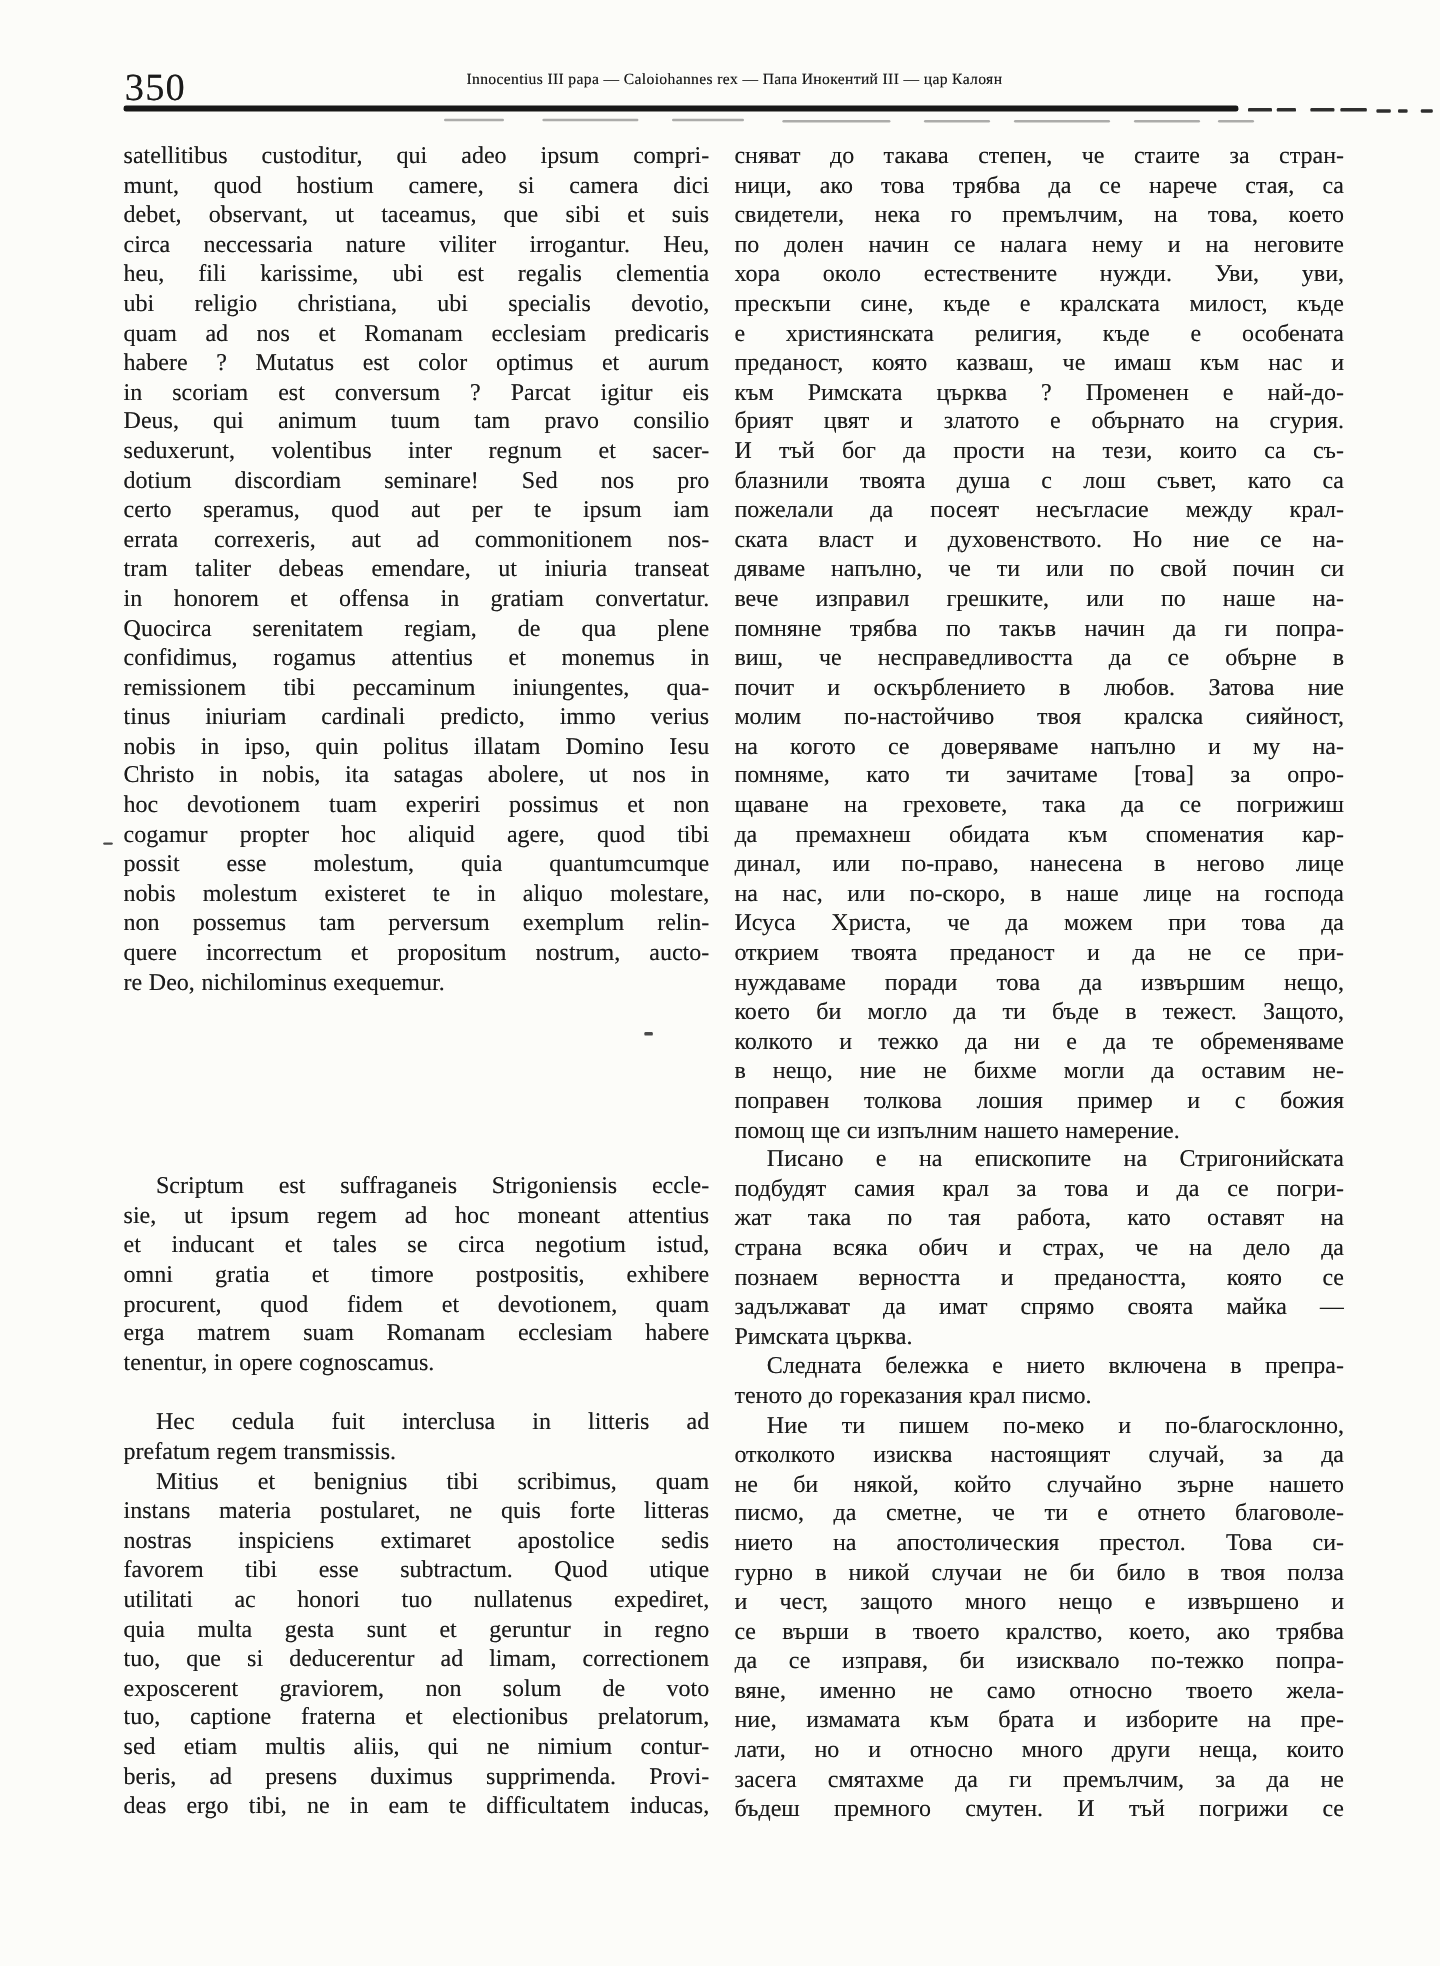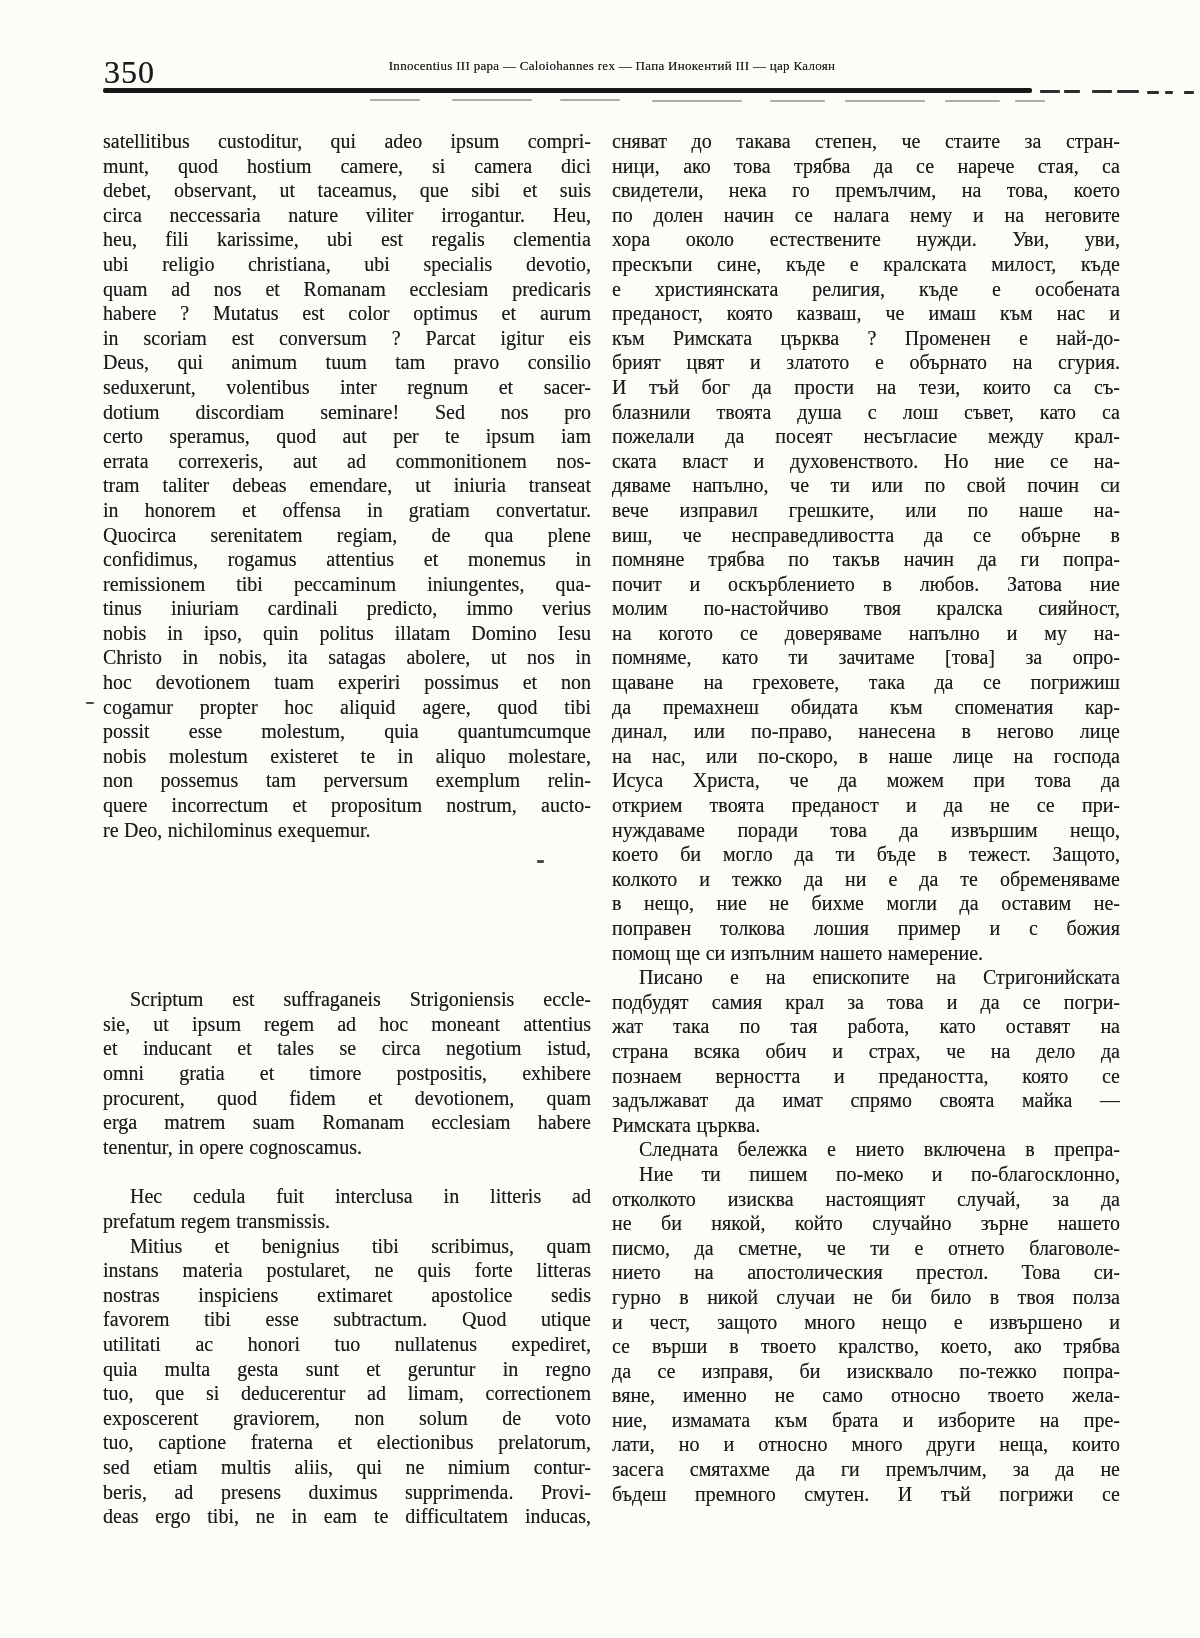--- a/index.html
+++ b/index.html
@@ -26,21 +26,21 @@
   .rule-main{
     position:absolute;left:103px;top:88px;width:929px;height:5px;
     background:#181818;border-radius:2px;
   }
   .rule-dash{position:absolute;height:3px;background:#2e2e2e;border-radius:1px;}
   .rule-echo{position:absolute;height:2px;background:#6a6a6a;opacity:.55;border-radius:1px;}
   .speck{position:absolute;background:#4a4a4a;border-radius:1px;}
   
   .columns{
     position:absolute;left:103px;top:118px;
-    display:flex;align-items:flex-start;margin-top:11px;
+    display:flex;align-items:flex-start;
   }
   .col{display:block;}
   .col-left{width:488px;}
   .col-right{width:508px;margin-left:21px;}
   .block{margin:0;}
   .line{
     height:24.6px;line-height:24.6px;
     font-size:20px;
     overflow:hidden;
     text-align:justify;
@@ -152,22 +152,22 @@
           <div class="line">е християнската религия, къде е особената</div>
           <div class="line">преданост, която казваш, че имаш към нас и</div>
           <div class="line">към Римската църква ? Променен е най-до-</div>
           <div class="line">брият цвят и златото е обърнато на сгурия.</div>
           <div class="line">И тъй бог да прости на тези, които са съ-</div>
           <div class="line">блазнили твоята душа с лош съвет, като са</div>
           <div class="line">пожелали да посеят несъгласие между крал-</div>
           <div class="line">ската власт и духовенството. Но ние се на-</div>
           <div class="line">дяваме напълно, че ти или по свой почин си</div>
           <div class="line">вече изправил грешките, или по наше на-</div>
+          <div class="line">помняне трябва по такъв начин да ги попра-</div>
           <div class="line">виш, че несправедливостта да се обърне в</div>
-          <div class="line">помняне трябва по такъв начин да ги попра-</div>
           <div class="line">почит и оскърблението в любов. Затова ние</div>
           <div class="line">молим по-настойчиво твоя кралска сияйност,</div>
           <div class="line">на когото се доверяваме напълно и му на-</div>
           <div class="line">помняме, като ти зачитаме [това] за опро-</div>
           <div class="line">щаване на греховете, така да се погрижиш</div>
           <div class="line">да премахнеш обидата към споменатия кар-</div>
           <div class="line">динал, или по-право, нанесена в негово лице</div>
           <div class="line">на нас, или по-скоро, в наше лице на господа</div>
           <div class="line">Исуса Христа, че да можем при това да</div>
           <div class="line">открием твоята преданост и да не се при-</div>
@@ -182,20 +182,21 @@
           <div class="line indent">Писано е на епископите на Стригонийската</div>
           <div class="line">подбудят самия крал за това и да се погри-</div>
           <div class="line">жат така по тая работа, като оставят на</div>
           <div class="line">страна всяка обич и страх, че на дело да</div>
           <div class="line">познаем верността и предаността, която се</div>
           <div class="line">задължават да имат спрямо своята майка —</div>
           <div class="line lastline">Римската църква.</div>
         </div>
         <div class="block">
           <div class="line indent">Следната бележка е нието включена в препра-</div>
+          <div class="line lastline">теното до гореказания крал писмо.</div>
         </div>
         <div class="block">
           <div class="line indent">Ние ти пишем по-меко и по-благосклонно,</div>
           <div class="line">отколкото изисква настоящият случай, за да</div>
           <div class="line">не би някой, който случайно зърне нашето</div>
           <div class="line">писмо, да сметне, че ти е отнето благоволе-</div>
           <div class="line">нието на апостолическия престол. Това си-</div>
           <div class="line">гурно в никой случаи не би било в твоя полза</div>
           <div class="line">и чест, защото много нещо е извършено и</div>
           <div class="line">се върши в твоето кралство, което, ако трябва</div>

